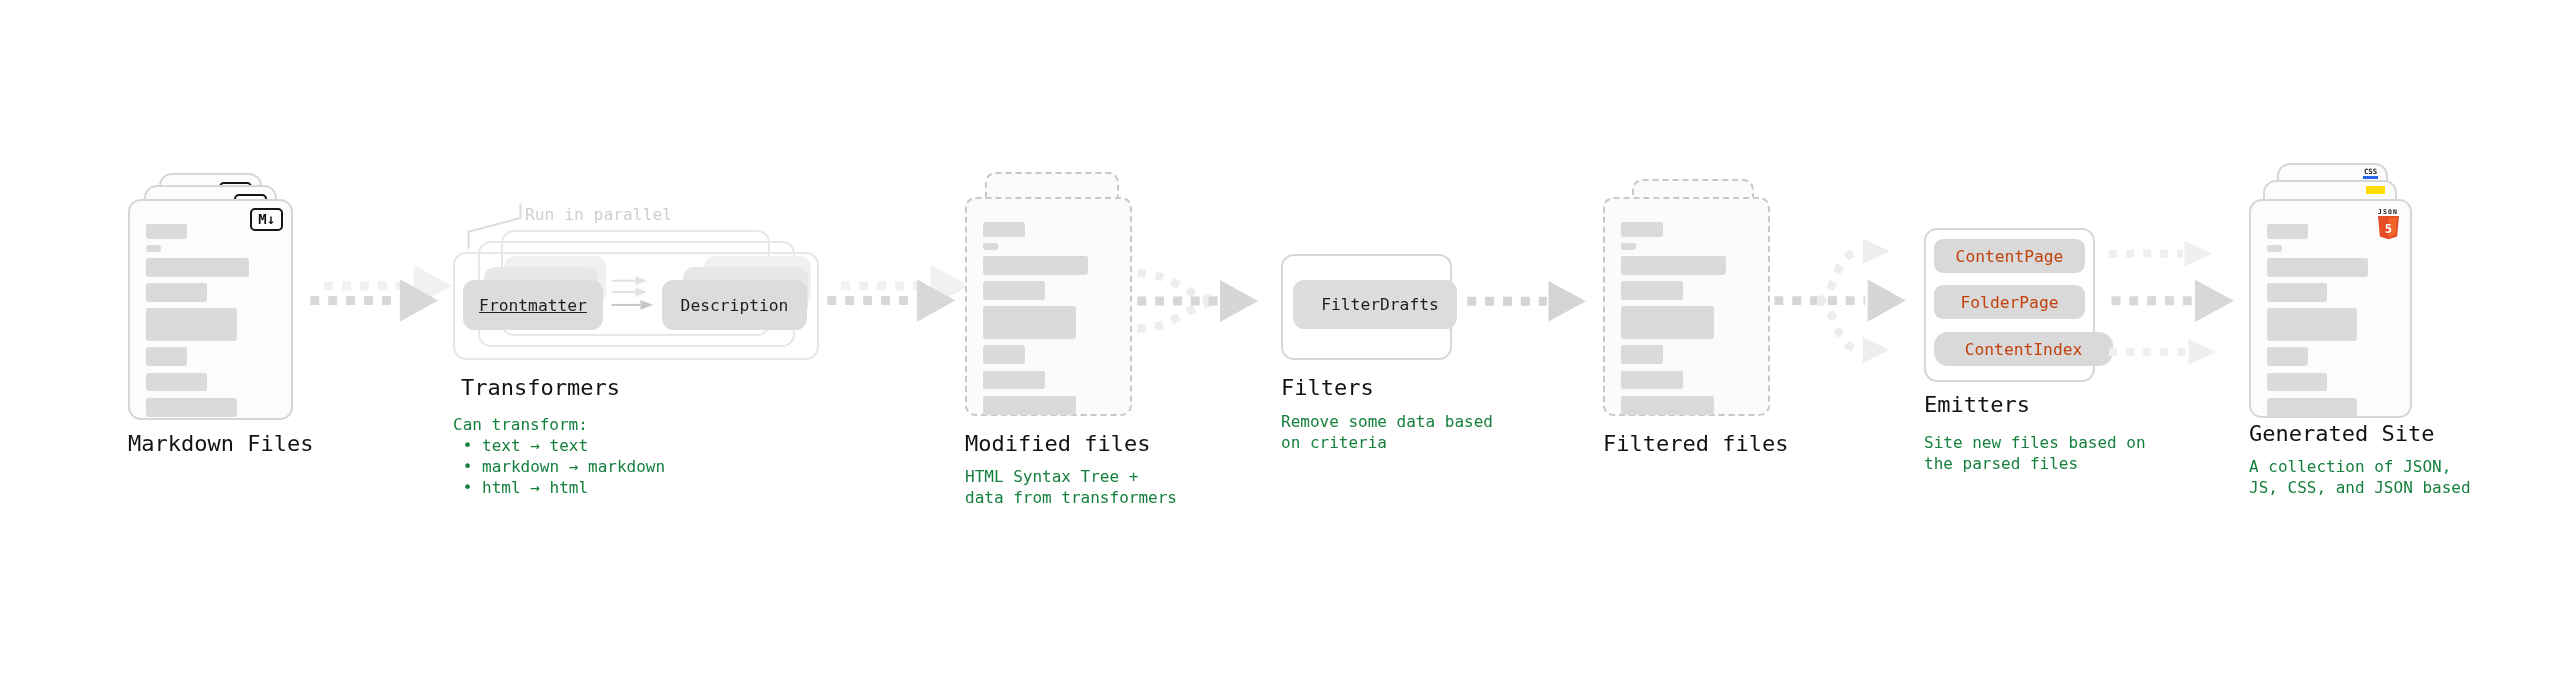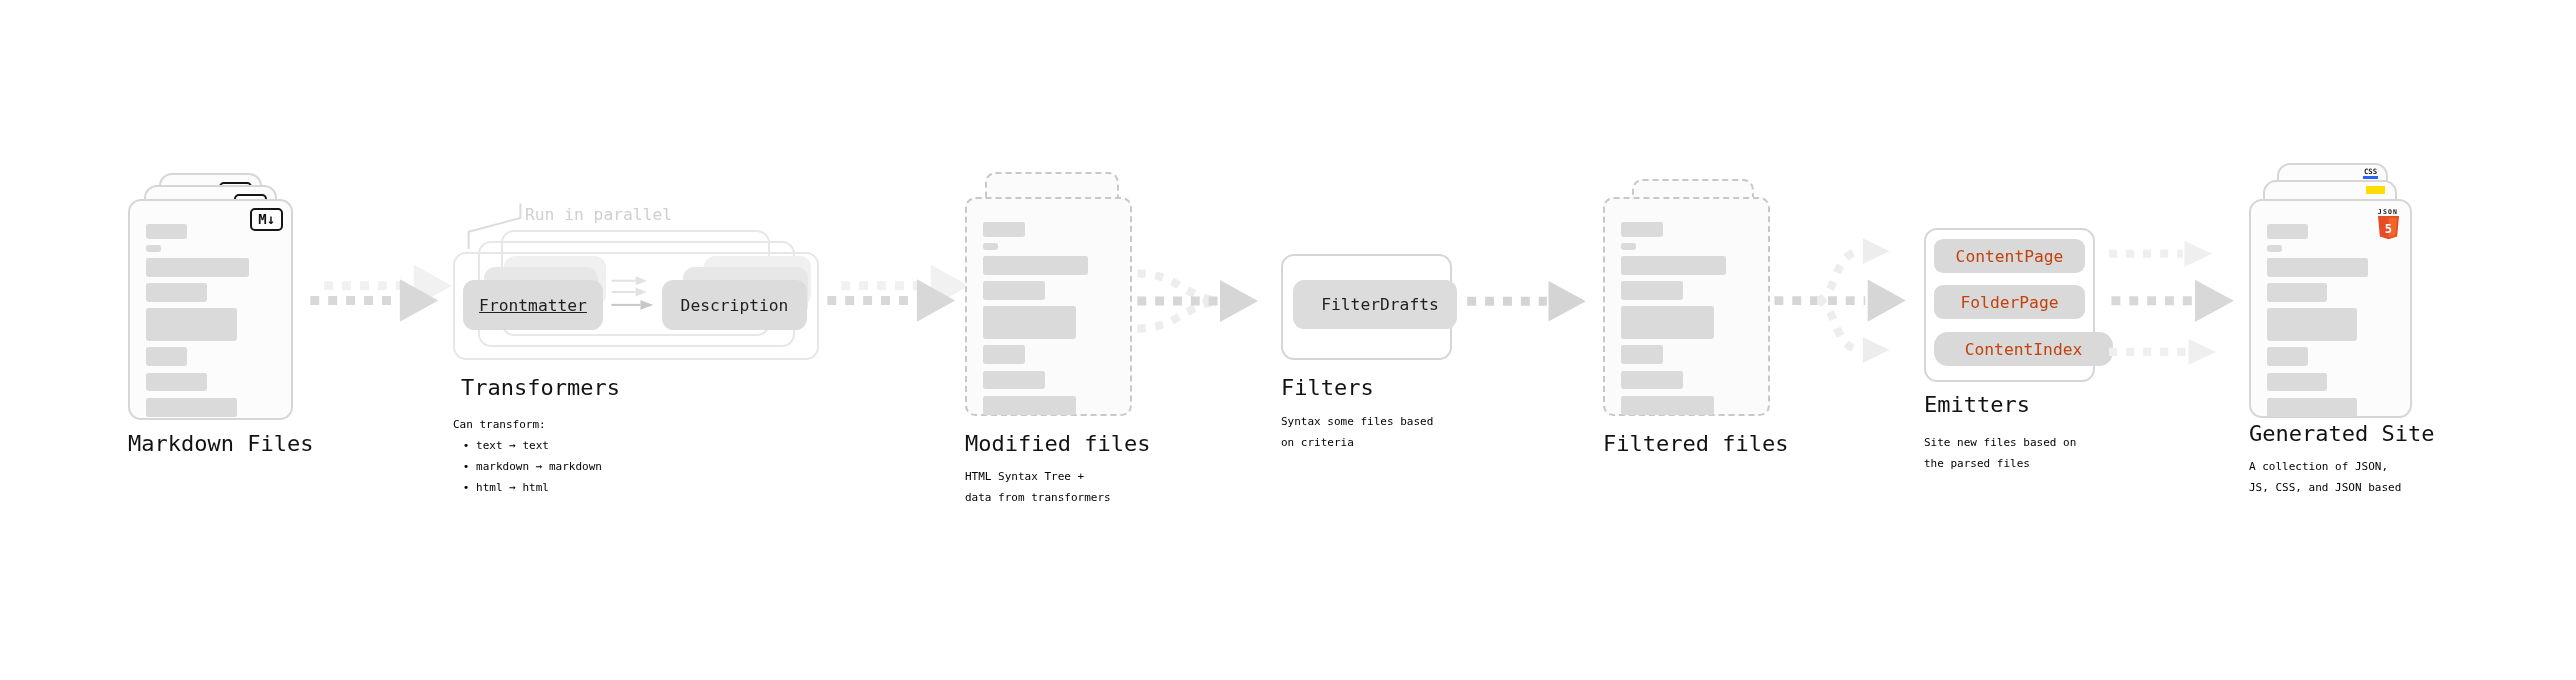--- a/index.html
+++ b/index.html
@@ -30,21 +30,21 @@
   .procbox{position:absolute;border:2px solid #d6d6d6;border-radius:13px;background:#ffffff;box-sizing:border-box;}
   .pill{position:absolute;background:#dcdcdc;border-radius:11.4px;display:flex;align-items:center;justify-content:center;
         font-size:16.3px;color:#1f1f1f;box-sizing:border-box;}
   .pill.ghost1{background:#e7e7e7;}
   .pill.ghost2{background:#f0f0f0;}
   .epill{position:absolute;background:#d9d9d9;border-radius:9px;display:flex;align-items:center;justify-content:center;
          font-size:16.3px;color:#c2410c;}
 
   
   .stage-title{position:absolute;font-size:22px;font-weight:500;color:#121212;white-space:nowrap;}
-  .caption{position:absolute;font-size:11px;line-height:21px;color:#000000;white-space:nowrap;}
+  .caption{position:absolute;font-size:16px;line-height:21px;color:#15803d;white-space:nowrap;}
   .caption .bullet{padding-left:9.8px;}
   .annotation{position:absolute;font-size:16.3px;color:#cfcfcf;white-space:nowrap;}
 
   .arrow{position:absolute;}
 </style>
 </head>
 <body>
 
 <div id="canvas">
 
@@ -151,21 +151,21 @@
     <path d="M4,92 C52,92 64,62 102,59" stroke="#ededed" stroke-width="10" stroke-dasharray="10 12" fill="none"></path>
     <line x1="4" y1="58" x2="104" y2="58" stroke="#d6d6d6" stroke-width="11" stroke-dasharray="11 11"></line>
     <polygon points="106,32 106,84 153,58" fill="#d6d6d6"></polygon>
   </svg>
 
   <div>
     <div class="procbox" style="left:1281px;top:254px;width:171px;height:106px;"></div>
     <div class="pill" style="left:1293px;top:280px;width:164px;height:49px;padding-left:10px;">FilterDrafts</div>
     <div class="stage-title" style="left:1281px;top:375px;">Filters</div>
     <div class="caption" style="left:1281px;top:411px;">
-      <div>Syntax some files based</div>
+      <div>Remove some data based</div>
       <div>on criteria</div>
     </div>
   </div>
 
   <svg class="arrow" style="left:1464px;top:275px;" width="130" height="54" viewBox="0 0 160 66">
     <line x1="4" y1="32" x2="102" y2="32" stroke="#d4d4d4" stroke-width="11" stroke-dasharray="11 11"></line>
     <polygon points="104,7 104,57 150,32" fill="#d4d4d4"></polygon>
   </svg>
 
   <div>

